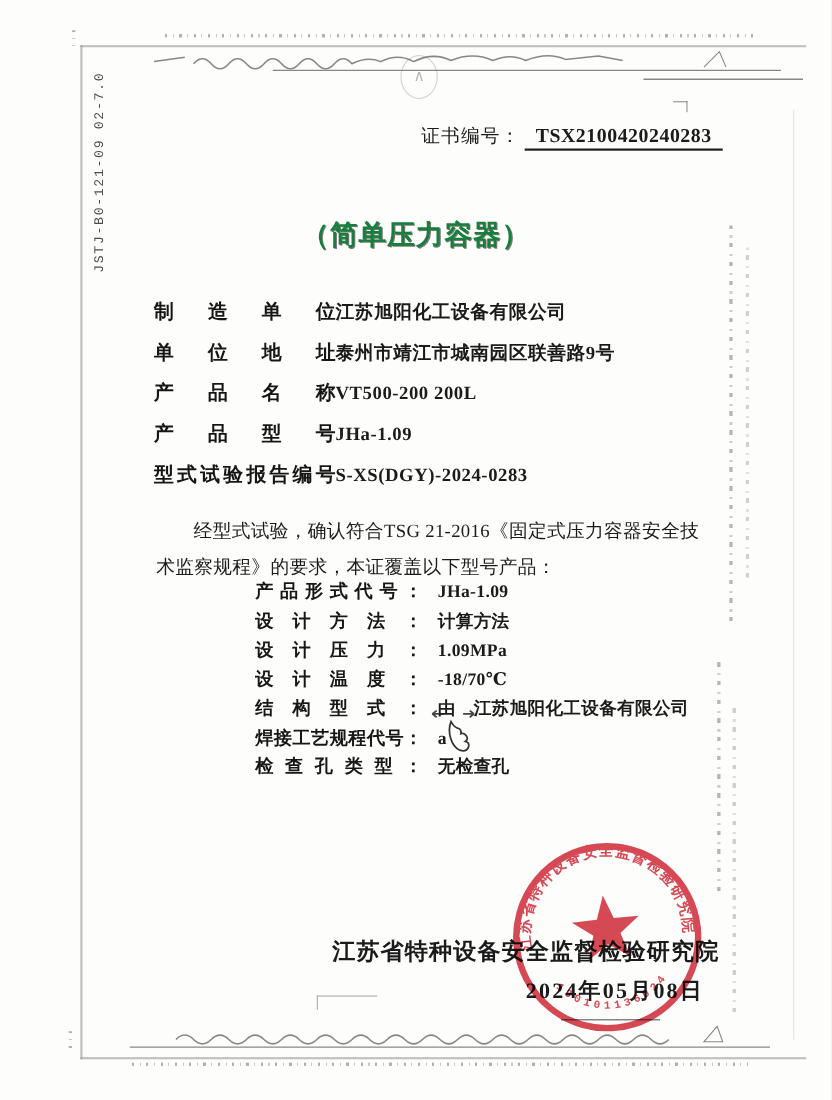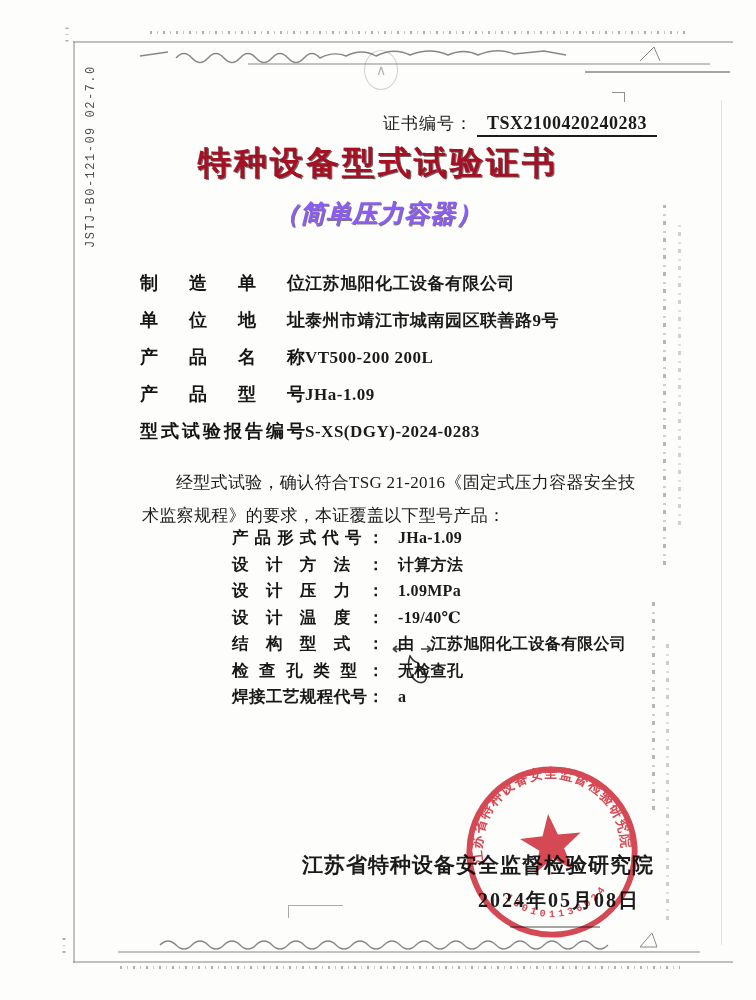--- a/index.html
+++ b/index.html
@@ -45,23 +45,22 @@
     border-bottom:2px solid #1d1d1d;padding:0 10px 1px 10px;margin-left:4px;margin-top:12px;
   }
   
   .title{
     position:absolute;left:0;top:141px;width:100%;text-align:center;
     font-size:33px;font-weight:700;letter-spacing:3px;color:#a80f22;
     text-shadow:1.2px 1.2px 0 rgba(25,2,8,.6),-.5px -.5px 0 rgba(45,0,10,.35);
   }
   .subtitle{
     position:absolute;left:0;top:197px;width:100%;text-align:center;
-    font-size:25px;font-weight:700;letter-spacing:1px;color:#8b5cf6;
+    font-size:25px;font-weight:700;letter-spacing:1px;color:#15803d;
     text-shadow:1px 1px 0 rgba(25,2,8,.55);
-    font-style:italic;
   }
   
   .fields{position:absolute;left:140px;top:271px;width:496px;}
   .field-row{display:flex;align-items:baseline;height:37px;}
   .field-label{
     width:165px;font-size:18px;font-weight:600;color:#161616;
     text-align:justify;text-align-last:justify;text-justify:inter-character;
   }
   .field-value{flex:1;text-align:left;font-size:17px;font-weight:600;letter-spacing:.5px;padding-right:14px;}
   
@@ -130,21 +129,20 @@
 
   <div class="side-code">JSTJ-B0-121-09 02-7.0</div>
 
   <div class="emblem">∧</div>
 
   <div class="cert-line">
     <span class="cert-label">证书编号：</span>
     <span class="cert-value">TSX2100420240283</span>
   </div>
 
-  <div class="title">特种设备型式试验证书</div>
   <div class="subtitle">（简单压力容器）</div>
 
   <div class="fields">
     <div class="field-row">
       <span class="field-label">制造单位</span>
       <span class="field-value">江苏旭阳化工设备有限公司</span>
     </div>
     <div class="field-row">
       <span class="field-label">单位地址</span>
       <span class="field-value">泰州市靖江市城南园区联善路9号</span>
@@ -173,33 +171,33 @@
     <div class="spec-row">
       <span class="spec-label">设计方法：</span>
       <span class="spec-value">计算方法</span>
     </div>
     <div class="spec-row">
       <span class="spec-label">设计压力：</span>
       <span class="spec-value">1.09MPa</span>
     </div>
     <div class="spec-row">
       <span class="spec-label">设计温度：</span>
-      <span class="spec-value">-19/40℃</span>
+      <span class="spec-value">-18/70℃</span>
     </div>
     <div class="spec-row">
       <span class="spec-label">结构型式：</span>
       <span class="spec-value">由　江苏旭阳化工设备有限公司</span>
     </div>
     <div class="spec-row">
+      <span class="spec-label">焊接工艺规程代号：</span>
+      <span class="spec-value">a</span>
+    </div>
+    <div class="spec-row">
       <span class="spec-label">检查孔类型：</span>
       <span class="spec-value">无检查孔</span>
-    </div>
-    <div class="spec-row">
-      <span class="spec-label">焊接工艺规程代号：</span>
-      <span class="spec-value">a</span>
     </div>
   </div>
 
   <svg class="cursor-art" width="44" height="52">
     <path d="M3,9 h10 M3,9 l4,-3 M3,9 l4,3" stroke="#222" stroke-width="1.6" fill="none"></path>
     <path d="M31,9 h10 M41,9 l-4,-3 M41,9 l-4,3" stroke="#222" stroke-width="1.6" fill="none"></path>
     <path d="M20,16 q-3,8 0,16 q2,7 8,10 q6,2 8,-3 q1,-4 -3,-5 q3,-2 1,-5 q-2,-3 -5,-2 q1,-4 -3,-5 q-3,-1 -6,-6 z" stroke="#111" stroke-width="1.6" fill="none"></path>
   </svg>
 
   <div class="issuer">江苏省特种设备安全监督检验研究院</div>

